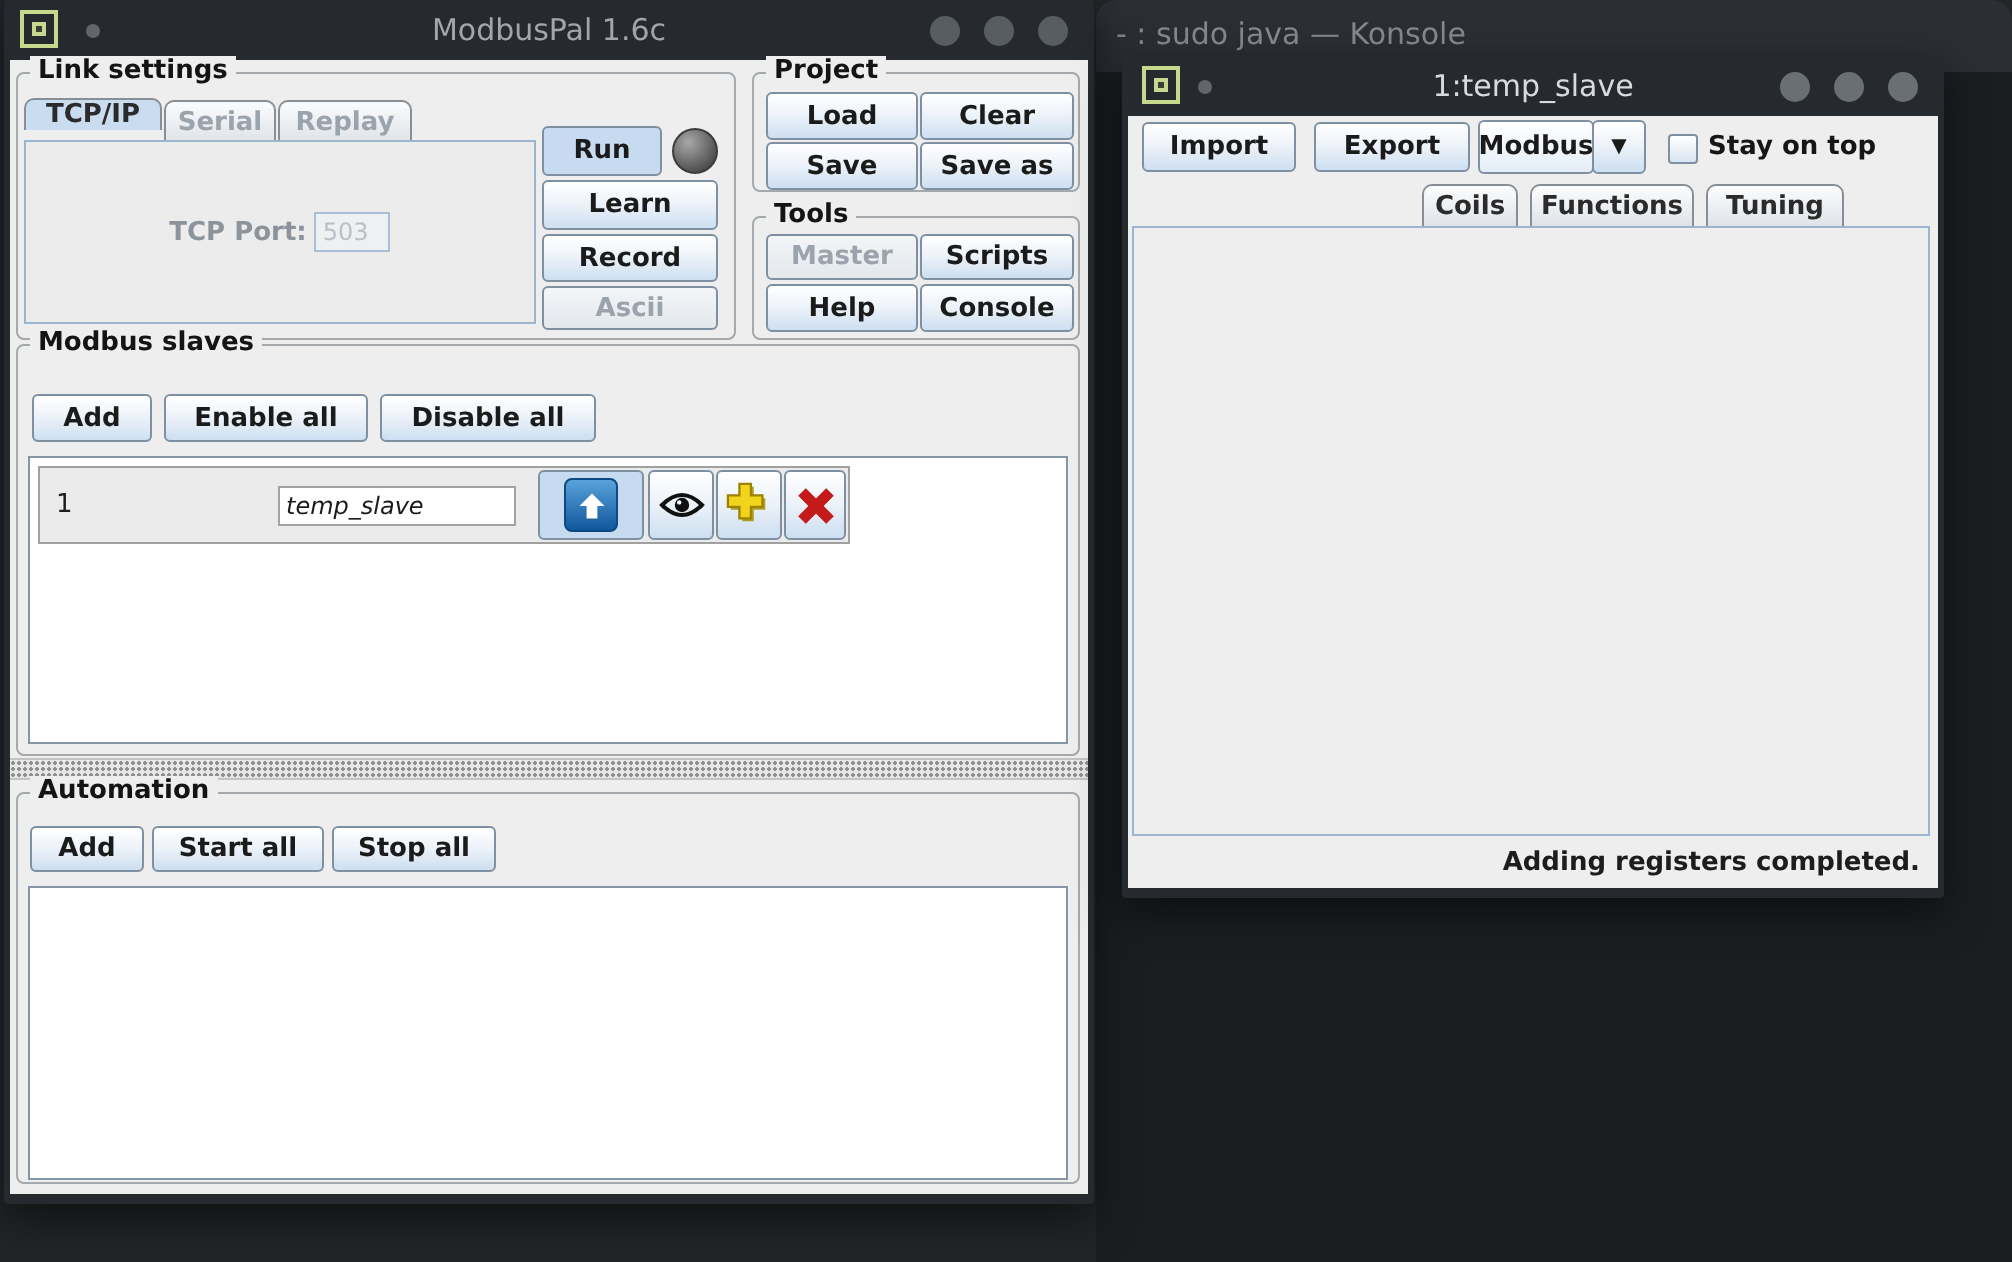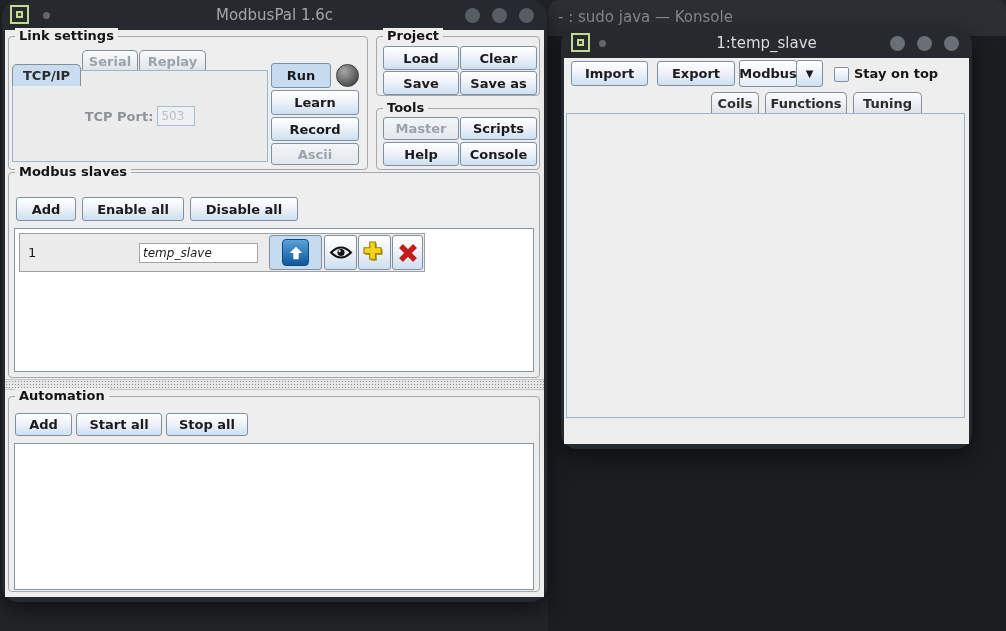--- a/index.html
+++ b/index.html
@@ -2,21 +2,21 @@
 <html><head>
 <meta charset="utf-8">
 <style>
   * { box-sizing: border-box; }
   html,body { margin:0; padding:0; }
   body {
     width:1006px; height:631px; position:relative; overflow:hidden;
     background:#222528; font-family:"DejaVu Sans", sans-serif;
   }
   
-  .window { position:absolute; background:#26292e; border-radius:16px;
+  .window { position:absolute; background:#26292e; border-radius:2px;
             box-shadow:0 8px 22px rgba(0,0,0,.55); }
   .titlebar { position:absolute; top:0; left:0; right:0; height:30px; }
   .tb-title { position:absolute; left:0; right:0; top:0; height:30px;
               display:flex; align-items:center; justify-content:center;
               font-size:15px; }
   .tb-icon { position:absolute; width:19px; height:19px; border:2px solid #c6d88e;
              background:#26292e; display:flex; align-items:center; justify-content:center; }
   .tb-icon-inner { width:7px; height:7px; border:2px solid #c6d88e; background:#3a3e34; }
   .tb-dot { position:absolute; width:7px; height:7px; border-radius:50%; background:#62666c; }
   .tb-circles { position:absolute; right:13px; top:8px; display:flex; gap:12px; }
@@ -95,21 +95,21 @@
       <div class="tb-circle"></div>
       <div class="tb-circle"></div>
       <div class="tb-circle"></div>
     </div>
   </div>
   <div class="content" style="left:3px; top:30px; width:539px; height:567px;">
 
     <div class="group" style="left:3px; top:6px; width:360px; height:134px;">
       <span class="group-title">Link settings</span>
     </div>
-    <div class="tab selected" style="left:7px; top:34px; width:69px; height:22px;">TCP/IP</div>
+    <div class="tab selected" style="left:7px; top:19px; width:69px; height:16px;">TCP/IP</div>
     <div class="tab dim" style="left:77px; top:20px; width:56px; height:21px;">Serial</div>
     <div class="tab dim" style="left:134px; top:20px; width:67px; height:21px;">Replay</div>
     <div class="tabpanel" style="left:7px; top:40px; width:256px; height:92px; display:flex; align-items:center; justify-content:center; gap:4px;">
       <span style="font-size:13px; font-weight:bold; color:#8d939a;">TCP Port:</span>
       <input class="tfield" style="position: static; width: 38px; height: 20px; color: rgb(185, 192, 199); background: rgb(238, 240, 242); border-color: rgb(169, 189, 214);" value="503">
     </div>
     <div class="btn pressed" style="left:266px; top:33px; width:60px; height:25px;">Run</div>
     <div class="led" style="left:331px; top:34px;"></div>
     <div class="btn" style="left:266px; top:60px; width:88px; height:25px;">Learn</div>
     <div class="btn" style="left:266px; top:87px; width:88px; height:24px;text-align:right;">Record</div>
@@ -280,13 +280,14 @@
         </div>
         <div class="trow">
           <div class="tcell c-addr">10</div>
           <div class="tcell c-val">13</div>
           <div class="tcell c-name"></div>
           <div class="tcell c-bind"></div>
         </div>
       </div>
   </div>
 
+  <div class="status" style="right:12px; top:396px;">Adding registers completed.</div>
 </div>
 
 </body></html>

